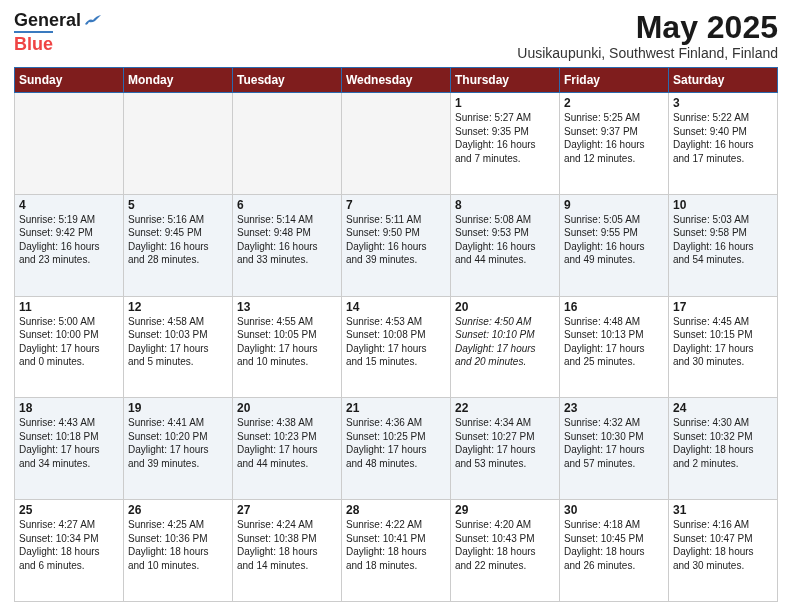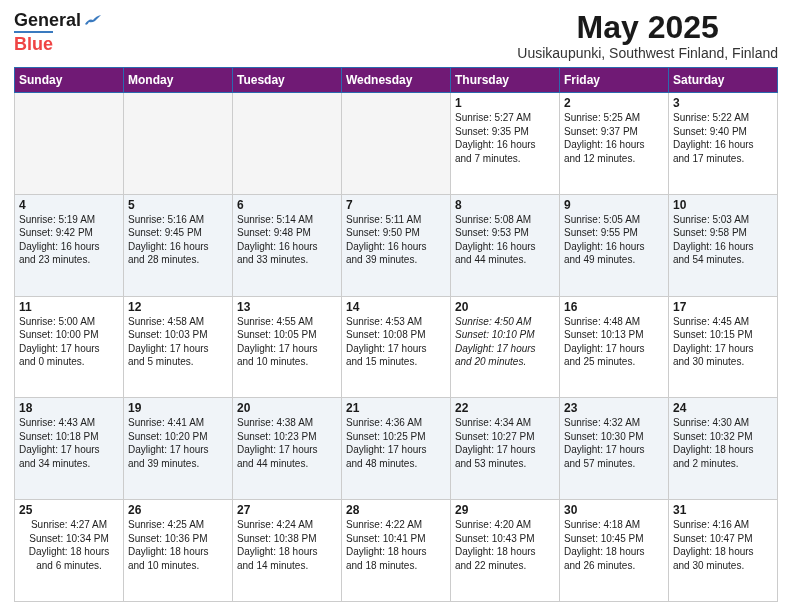--- a/index.html
+++ b/index.html
@@ -39,35 +39,34 @@
       align-items: center;
     }
     .title-section {
       text-align: right;
     }
     .main-title {
       font-size: 32px;
       font-weight: bold;
       color: #1a1a1a;
       line-height: 1.1;
-      text-align: center;
     }
     .subtitle {
       font-size: 14px;
       color: #333;
     }
     .calendar {
       flex: 1;
       border: 1px solid #ccc;
       border-collapse: collapse;
       width: 100%;
       table-layout: fixed;
     }
     .calendar thead tr th {
-      background: #701a75;
+      background: #7f1d1d;
       color: #fff;
       font-size: 12px;
       font-weight: bold;
       padding: 5px 4px;
       text-align: left;
       border: 1px solid #2a6aaf;
     }
     .calendar tbody tr td {
       border: 1px solid #ccc;
       vertical-align: top;
@@ -307,21 +306,21 @@
             <span class="date-num">24</span>
             <div class="cell-text" style="white-space: pre-line;">Sunrise: 4:30 AM
 Sunset: 10:32 PM
 Daylight: 18 hours
 and 2 minutes.</div>
           </td>
         </tr>
         <tr>
           <td>
             <span class="date-num">25</span>
-            <div class="cell-text" style="white-space: pre-line; text-align: center;">Sunrise: 4:27 AM
+            <div class="cell-text" style="white-space: pre-line;">Sunrise: 4:27 AM
 Sunset: 10:34 PM
 Daylight: 18 hours
 and 6 minutes.</div>
           </td>
           <td>
             <span class="date-num">26</span>
             <div class="cell-text" style="white-space: pre-line;">Sunrise: 4:25 AM
 Sunset: 10:36 PM
 Daylight: 18 hours
 and 10 minutes.</div>

